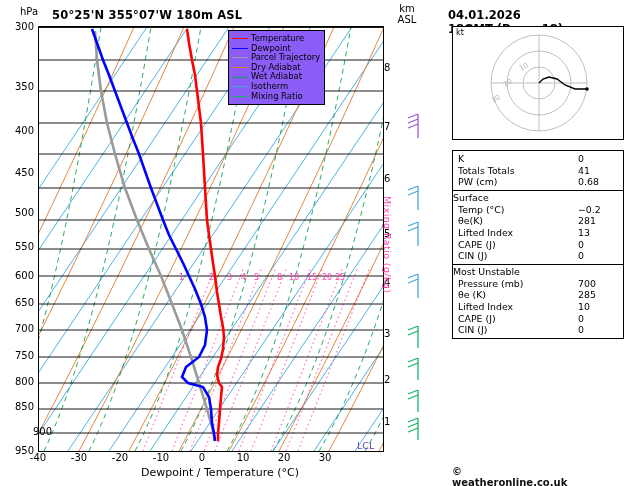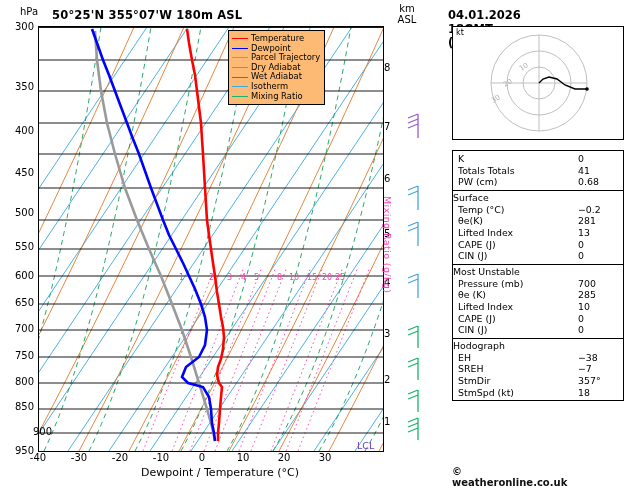--- a/index.html
+++ b/index.html
@@ -1,35 +1,35 @@
 <!DOCTYPE html>
 <html><head>
 <meta charset="utf-8">
 <style>
   html,body{margin:0;padding:0;}
   body{width:629px;height:486px;background:#ffffff;font-family:"DejaVu Sans",sans-serif;color:#000;overflow:hidden;}
-  #root{position:relative;width:524px;height:486px;}
+  #root{position:relative;width:524px;height:486px;padding-left:41px;}
 
   .abs{position:absolute;}
 
   
   #skewt{left:0;top:0;width:440px;height:486px;}
   #sk-title{left:52px;top:8px;font-size:11.5px;font-weight:bold;letter-spacing:.2px;}
   #hpa{left:20px;top:6px;font-size:10px;}
   #kmlbl{left:394px;top:3px;font-size:10px;line-height:11px;text-align:center;width:26px;}
 
   #plot{left:38px;top:26px;width:344px;height:424px;border:1.2px solid #000;background:#fff;overflow:hidden;}
   #plot svg{display:block;}
 
   .ytick{position:absolute;font-size:10px;text-align:right;width:34px;}
   .xtick{position:absolute;font-size:10px;text-align:center;width:30px;}
   #xlabel{left:90px;top:466px;width:260px;text-align:center;font-size:11px;}
 
   
-  #legend{left:228px;top:30px;background:#fdba74;border:1px solid #000;padding:3px 4px 3px 3px;font-size:8.4px;line-height:9.6px;}
+  #legend{left:228px;top:30px;background:#8b5cf6;border:1px solid #000;padding:3px 4px 3px 3px;font-size:8.4px;line-height:9.6px;}
   #legend .row{display:flex;align-items:center;height:9.6px;}
   #legend .sw{width:16px;height:0;border-top-width:1.6px;border-top-style:solid;margin-right:3px;}
   #legend .lb{white-space:nowrap;}
 
   .kmtick{position:absolute;font-size:10px;}
 
   #mixlabel{position:absolute;left:381px;top:196px;width:12px;font-size:9.5px;color:#ff3fb0;
             writing-mode:vertical-rl;text-orientation:mixed;letter-spacing:.4px;}
 
   #lcl{position:absolute;left:357px;top:440px;font-size:9.5px;color:#6a3fc0;}
@@ -348,36 +348,17 @@
       <div class="r">
         <span>CAPE (J)</span>
         <span class="v">0</span>
       </div>
       <div class="r last">
         <span>CIN (J)</span>
         <span class="v">0</span>
       </div>
     </div>
 
-    <div class="sec">
-      <div class="hdr">Hodograph</div>
-      <div class="r">
-        <span>EH</span>
-        <span class="v">−38</span>
-      </div>
-      <div class="r">
-        <span>SREH</span>
-        <span class="v">−7</span>
-      </div>
-      <div class="r">
-        <span>StmDir</span>
-        <span class="v">357°</span>
-      </div>
-      <div class="r last">
-        <span>StmSpd (kt)</span>
-        <span class="v">18</span>
-      </div>
-    </div>
   </div>
 
   <div class="abs" id="credit">© weatheronline.co.uk</div>
 
 </div>
 
 </body></html>

